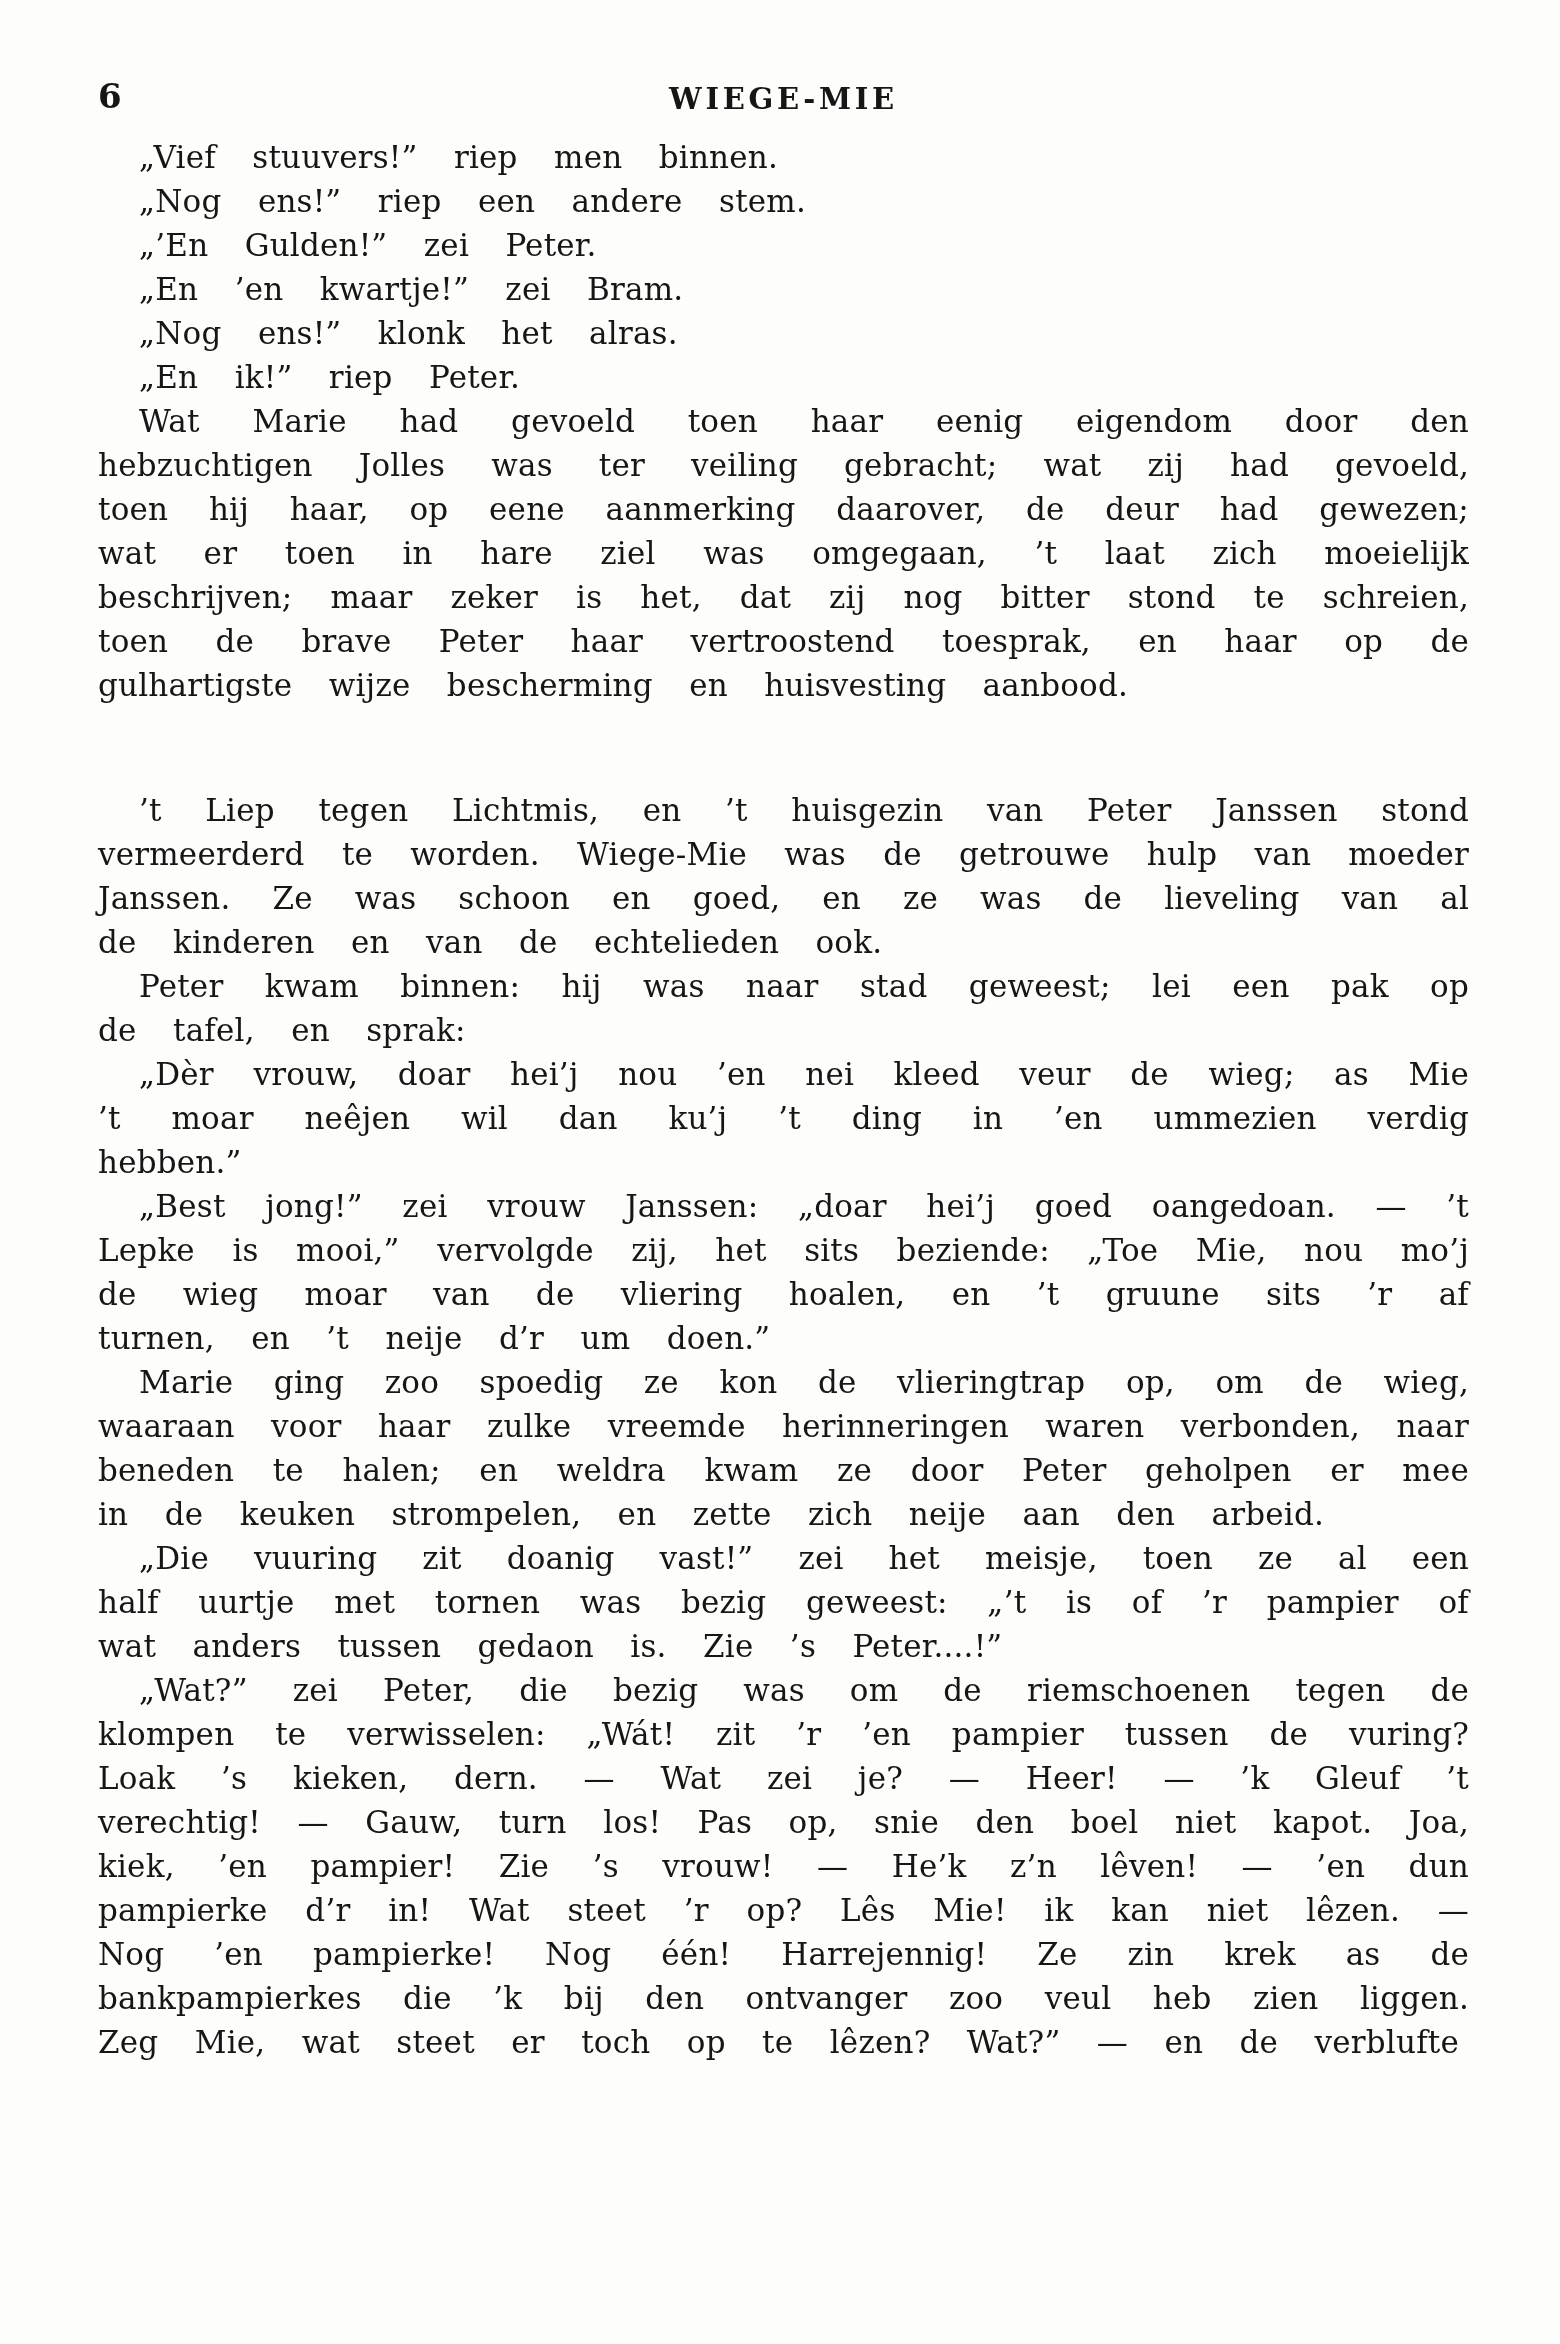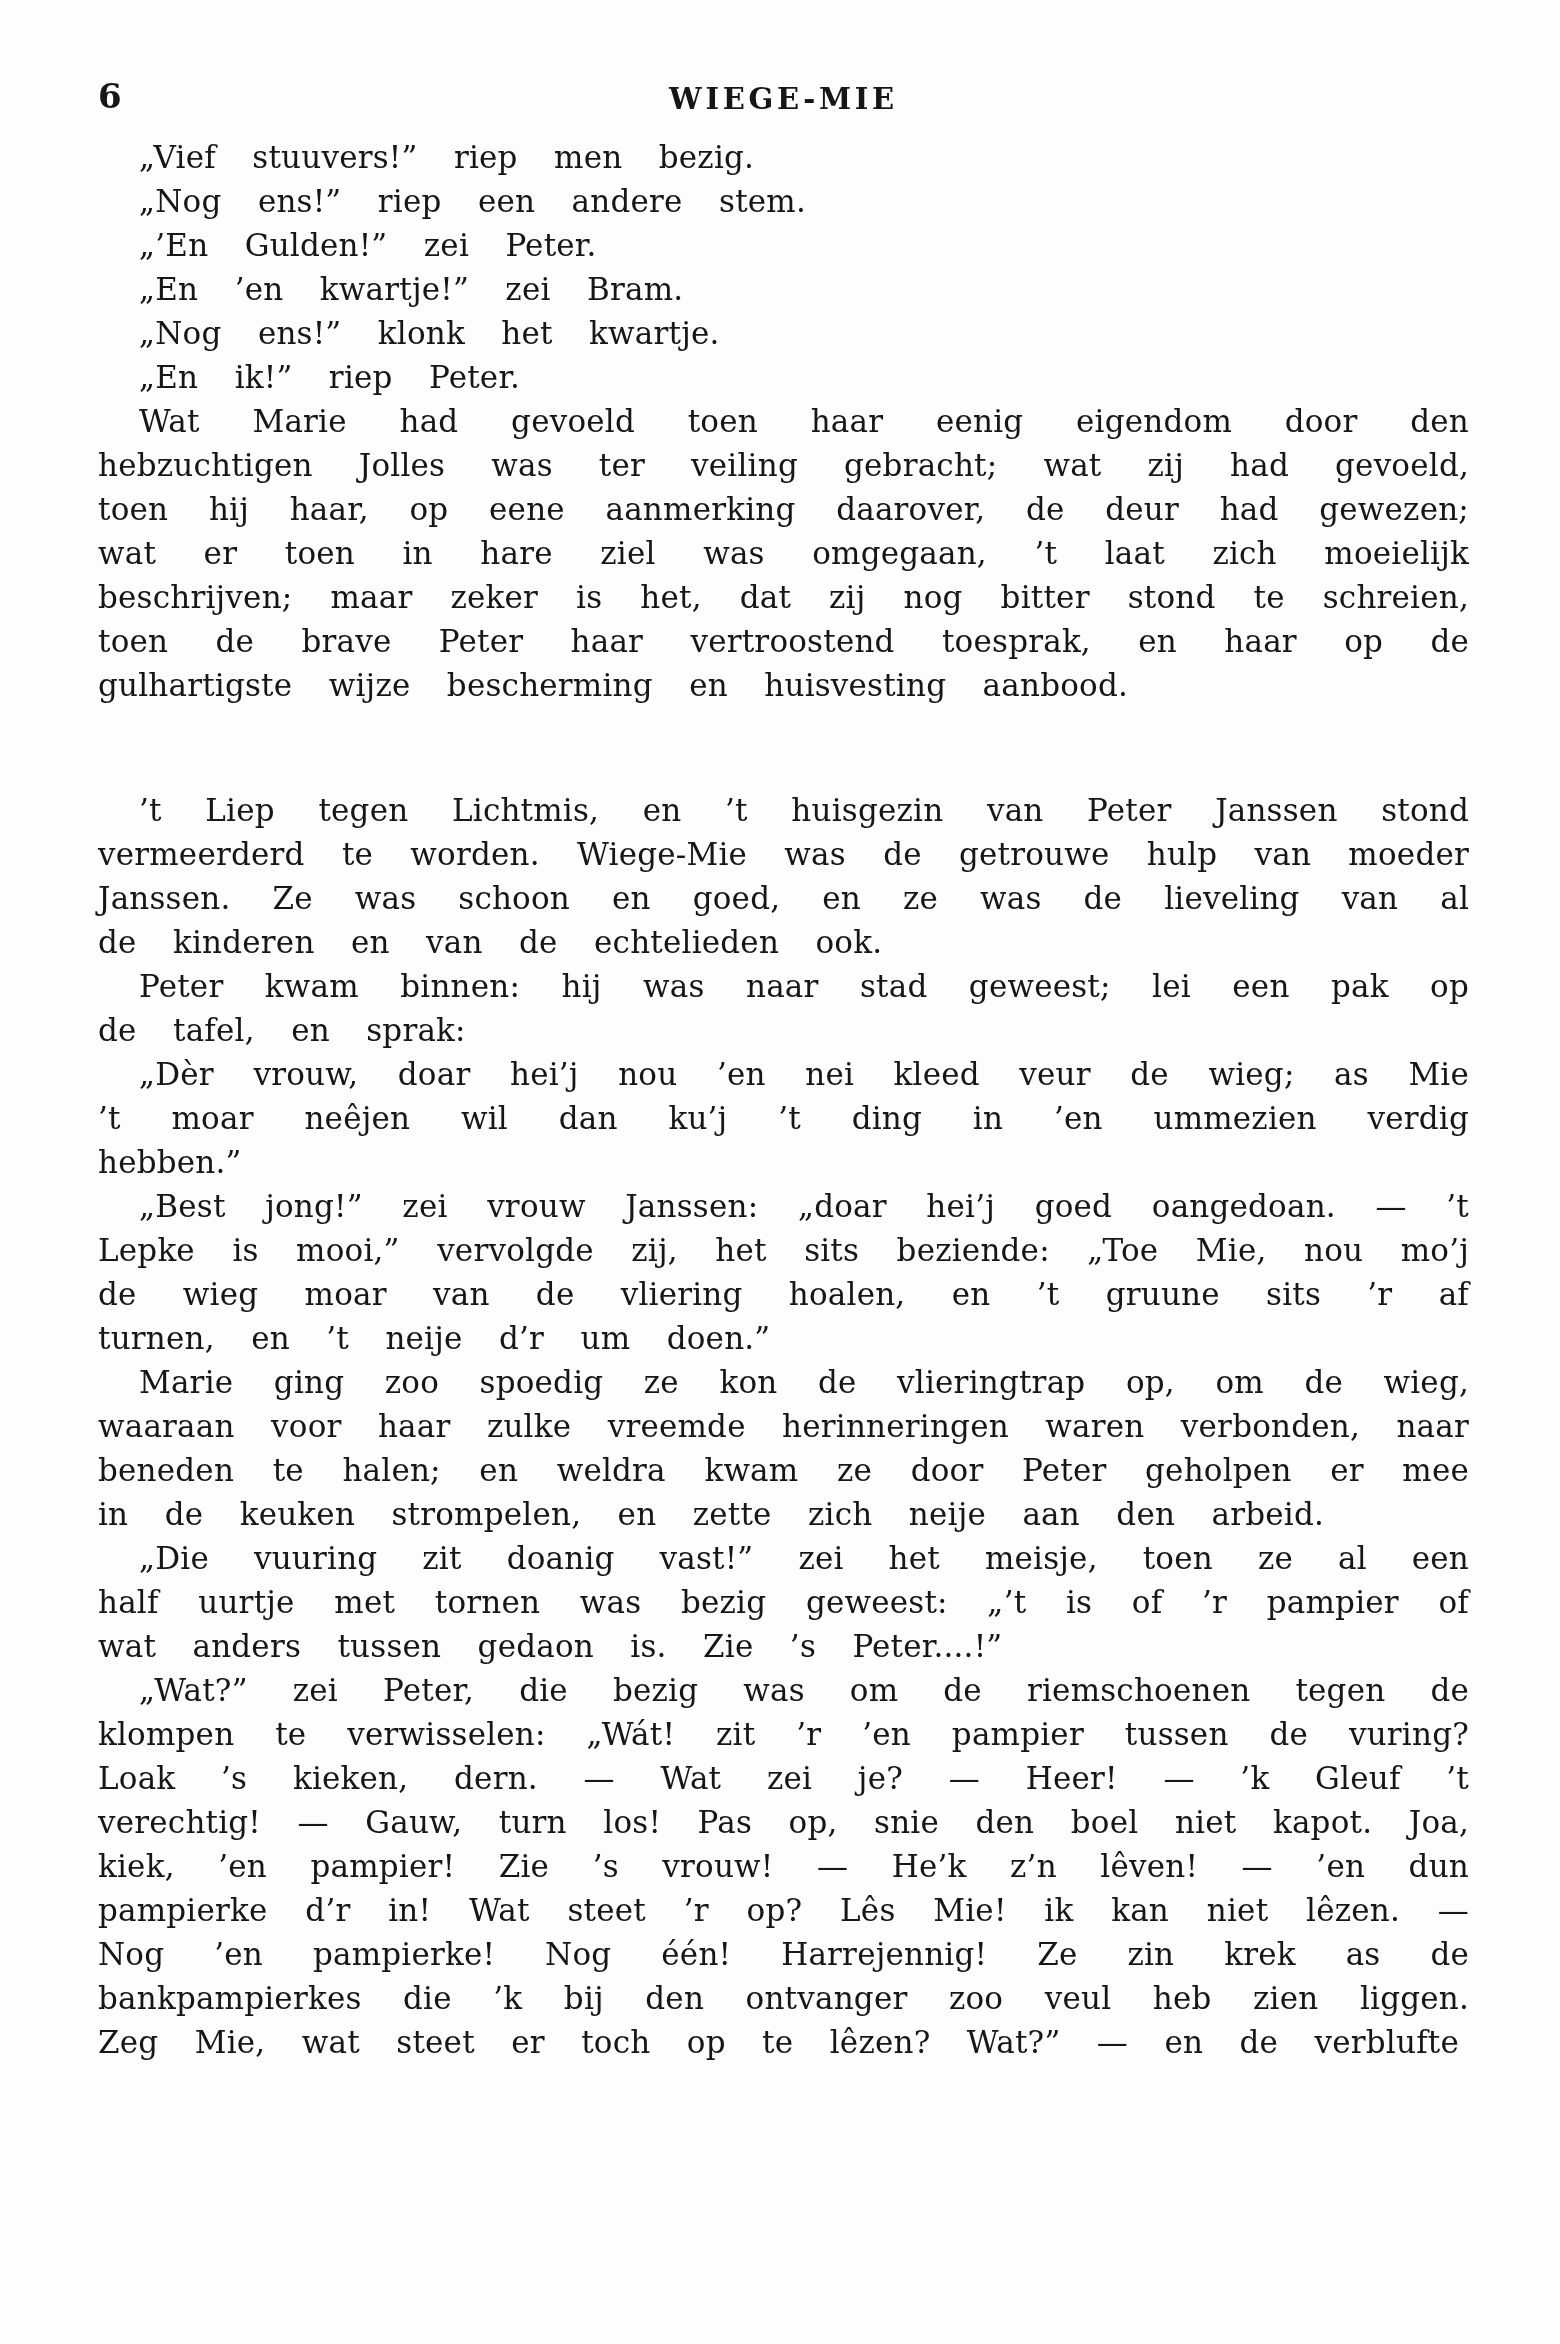--- a/index.html
+++ b/index.html
@@ -68,25 +68,25 @@
 <body>
 
 <div class="page">
 
   <header class="page-header">
     <span class="page-number">6</span>
     <span class="running-title">WIEGE-MIE</span>
   </header>
 
   <main class="text-block">
-    <p>„Vief stuuvers!” riep men bezig.</p>
+    <p>„Vief stuuvers!” riep men binnen.</p>
     <p>„Nog ens!” riep een andere stem.</p>
     <p>„’En Gulden!” zei Peter.</p>
     <p>„En ’en kwartje!” zei Bram.</p>
-    <p>„Nog ens!” klonk het kwartje.</p>
+    <p>„Nog ens!” klonk het alras.</p>
     <p>„En ik!” riep Peter.</p>
     <p>Wat Marie had gevoeld toen haar eenig eigendom door den hebzuchtigen Jolles was ter veiling gebracht; wat zij had gevoeld, toen hij haar, op eene aanmerking daarover, de deur had gewezen; wat er toen in hare ziel was omgegaan, ’t laat zich moeielijk beschrijven; maar zeker is het, dat zij nog bitter stond te schreien, toen de brave Peter haar vertroostend toesprak, en haar op de gulhartigste wijze bescherming en huisvesting aanbood.</p>
 
     <div class="section-break"></div>
 
     <p>’t Liep tegen Lichtmis, en ’t huisgezin van Peter Janssen stond vermeerderd te worden. Wiege-Mie was de getrouwe hulp van moeder Janssen. Ze was schoon en goed, en ze was de lieveling van al de kinderen en van de echtelieden ook.</p>
     <p>Peter kwam binnen: hij was naar stad geweest; lei een pak op de tafel, en sprak:</p>
     <p>„Dèr vrouw, doar hei’j nou ’en nei kleed veur de wieg; as Mie ’t moar neêjen wil dan ku’j ’t ding in ’en ummezien verdig hebben.”</p>
     <p>„Best jong!” zei vrouw Janssen: „doar hei’j goed oangedoan. — ’t Lepke is mooi,” vervolgde zij, het sits beziende: „Toe Mie, nou mo’j de wieg moar van de vliering hoalen, en ’t gruune sits ’r af turnen, en ’t neije d’r um doen.”</p>
     <p>Marie ging zoo spoedig ze kon de vlieringtrap op, om de wieg, waaraan voor haar zulke vreemde herinneringen waren verbonden, naar beneden te halen; en weldra kwam ze door Peter geholpen er mee in de keuken strompelen, en zette zich neije aan den arbeid.</p>

